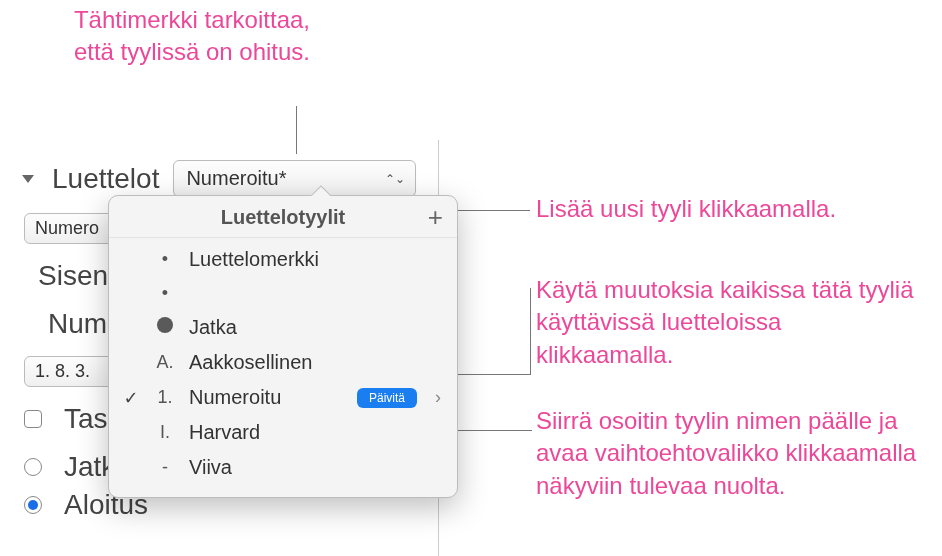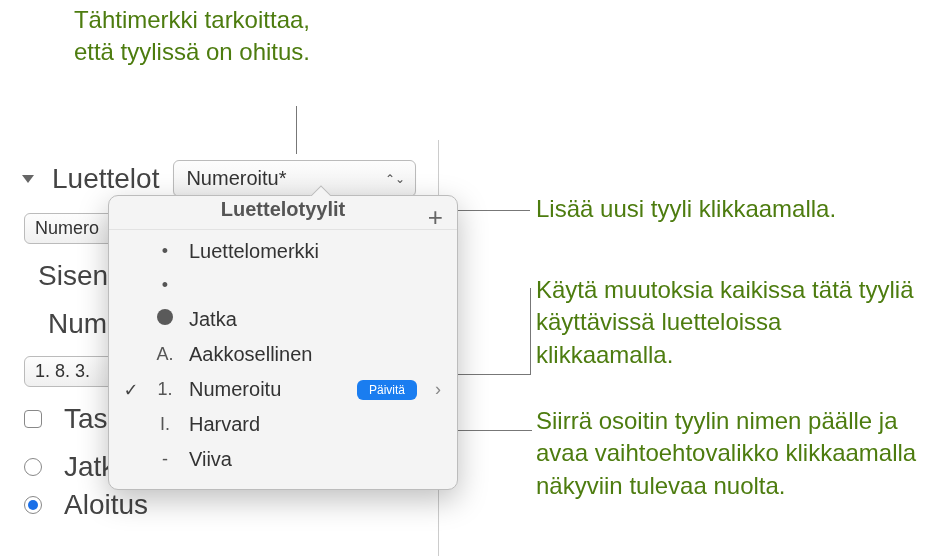--- a/index.html
+++ b/index.html
@@ -10,21 +10,21 @@
     background: #fff;
     width: 942px;
     height: 556px;
     position: relative;
     overflow: hidden;
   }
   .callout {
     position: absolute;
     font-size: 24px;
     line-height: 1.35;
-    color: #4d7c0f;
+    color: #ec4899;
   }
   .line {
     position: absolute;
     background: #777;
   }
   .panel {
     position: absolute;
     left: 0;
     top: 140px;
     width: 440px;
@@ -137,21 +137,21 @@
     width: 16px;
     height: 16px;
     background: #f4f4f4;
     border: 1px solid #bcbcbc;
     transform: rotate(45deg);
   }
   .popover-header {
     display: flex;
     align-items: center;
     justify-content: center;
-    padding: 2px 12px 8px 12px;
+    padding: 10px 12px 8px 12px;
     position: relative;
     font-weight: 600;
     color: #555;
     border-bottom: 1px solid #e2e2e2;
   }
   .popover-header .plus {
     position: absolute;
     right: 14px;
     top: 8px;
     font-size: 26px;

